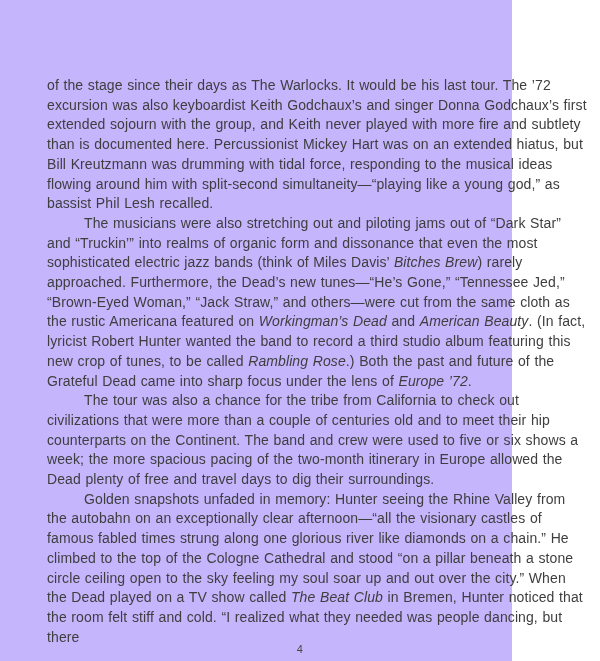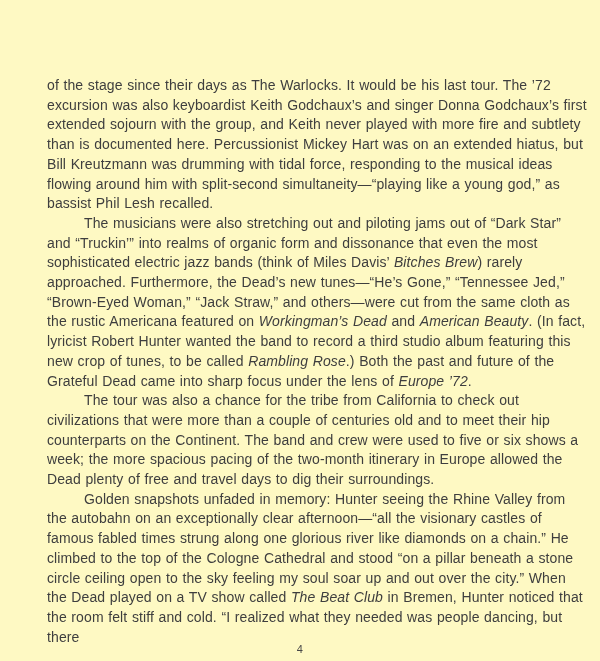--- a/index.html
+++ b/index.html
@@ -7,24 +7,24 @@
     padding: 0;
   }
   body {
     width: 600px;
     height: 661px;
     overflow: hidden;
     font-family: "Liberation Sans", "DejaVu Sans", sans-serif;
   }
   .page {
     position: relative;
-    width: 600px;
+    width: 512px;
     height: 661px;
     box-sizing: border-box;
-    background: #fef9c3;
+    background: #c4b5fd;
     padding: 76px 12px 0 47px;
   }
   .text-block {
     width: 541px;
   }
   .para {
     margin: 0;
     font-size: 14px;
     line-height: 19.7px;
     letter-spacing: 0.1px;

